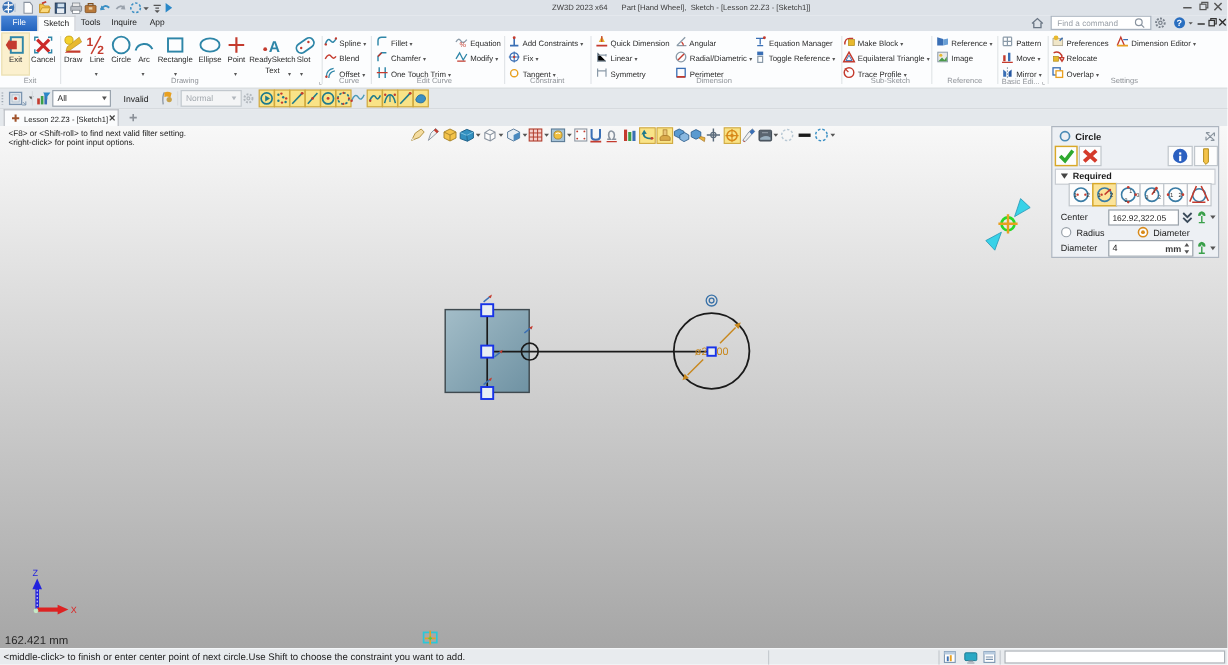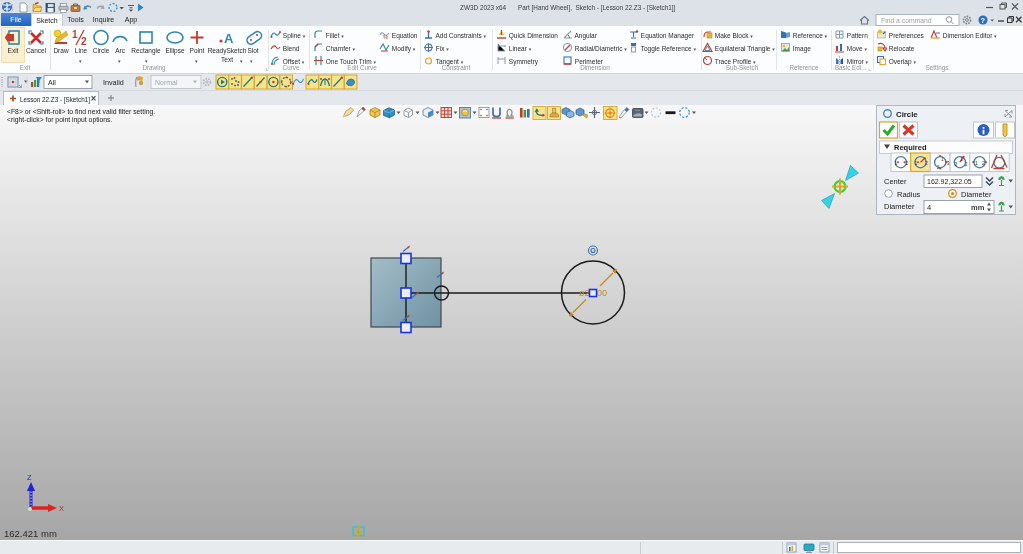--- a/index.html
+++ b/index.html
@@ -723,20 +723,21 @@
     <text x="94" y="104" font-size="7.5" font-weight="bold" fill="#3a3a3a" font-family="Liberation Sans">mm</text>
     <path d="M110 99.5 L112 96.5 L114 99.5 Z M110 102.5 L112 105.5 L114 102.5 Z" fill="#555"></path>
     <g>
         <path d="M124.5 95.5 Q121 96.5 121.5 99.5 Q124 100 124.5 97.5 Q125 100 127.5 99.5 Q128 96.5 124.5 95.5 Z" fill="#3aa04a"></path>
         <path d="M124.5 99.5 L124.5 104.5 M122 105 L127 105" stroke="#3aa04a" stroke-width="1.2"></path>
       </g>
     <path d="M131.5 99.5 L136 99.5 L133.7 102.5 Z" fill="#555"></path>
   </svg>
 </div>
 <div id="statusbar" class="abs">
+  <div id="statustext" class="abs">&lt;middle-click&gt; to finish or enter center point of next circle.Use Shift to choose the constraint you want to add.</div>
   <div class="ssep" style="left:640px;"></div>
   <div class="ssep" style="left:782px;"></div>
   <div class="ssep" style="left:833px;"></div>
   <svg width="60" height="14" style="position:absolute;left:786px;top:0;">
     <rect x="1" y="2" width="9" height="9" fill="#fff" stroke="#7a94b0" stroke-width="0.9"></rect>
       <rect x="1" y="2" width="9" height="2.4" fill="#b8cce0"></rect>
       <rect x="3" y="6" width="1.6" height="4" fill="#3a6fb5"></rect>
       <rect x="5.5" y="5" width="1.6" height="5" fill="#e8a020"></rect>
     <rect x="18" y="3" width="10" height="6.5" rx="1" fill="#2aa8c4" stroke="#1a7890" stroke-width="0.8"></rect>
       <path d="M21 10 L25 10 M20 11.5 L26 11.5" stroke="#8a94a0" stroke-width="1"></path>

